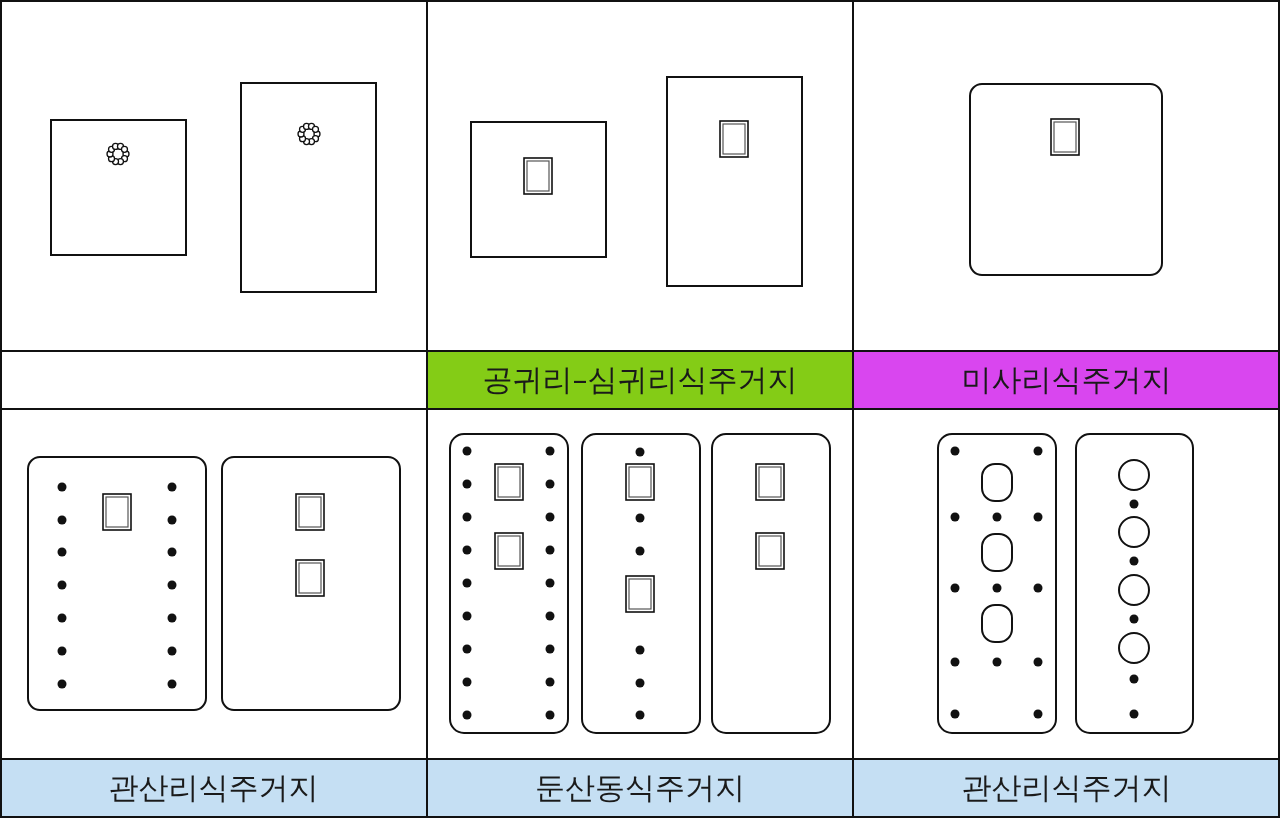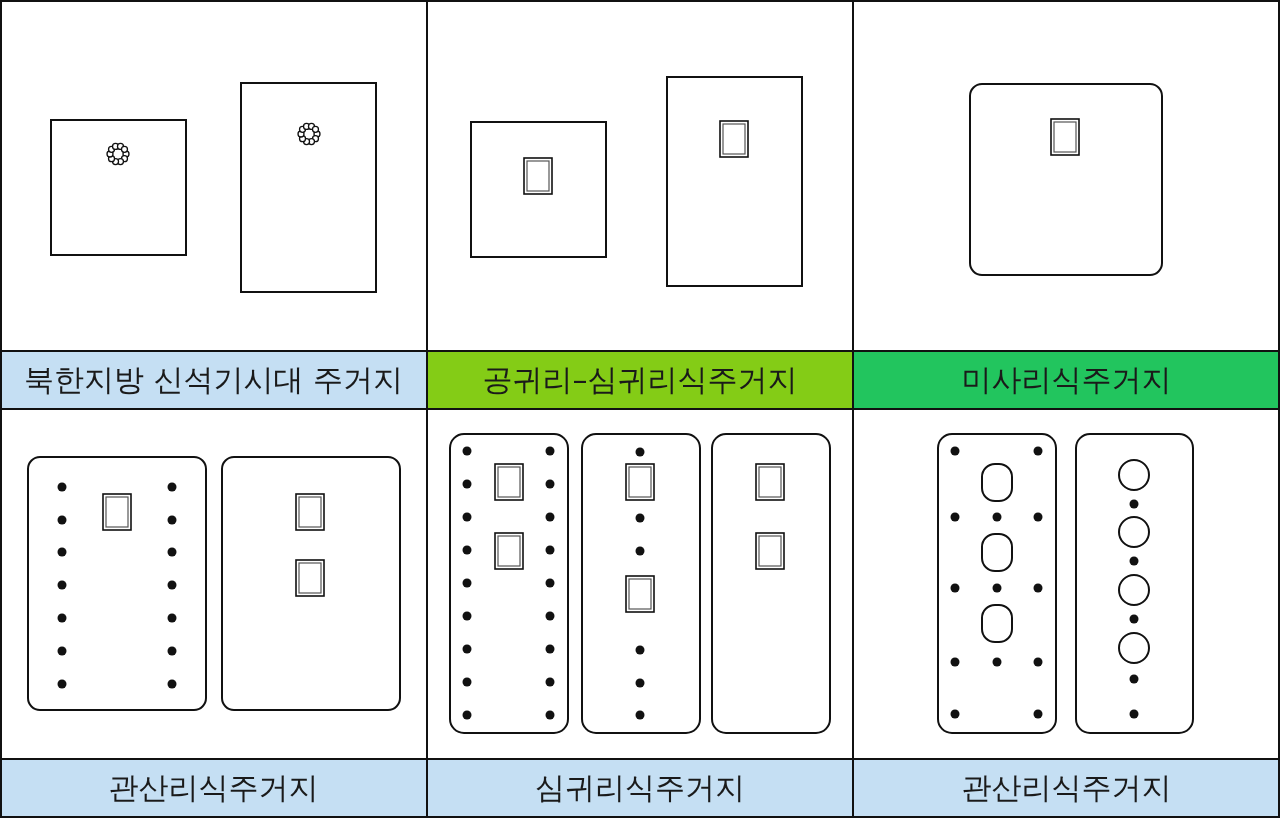--- a/index.html
+++ b/index.html
@@ -131,25 +131,24 @@
       <circle cx="997" cy="517" r="4.5" fill="#111111"></circle>
       <circle cx="997" cy="588" r="4.5" fill="#111111"></circle>
       <circle cx="997" cy="662" r="4.5" fill="#111111"></circle>
       <circle cx="1134" cy="504" r="4.5" fill="#111111"></circle>
       <circle cx="1134" cy="561" r="4.5" fill="#111111"></circle>
       <circle cx="1134" cy="619" r="4.5" fill="#111111"></circle>
       <circle cx="1134" cy="679" r="4.5" fill="#111111"></circle>
       <circle cx="1134" cy="714" r="4.5" fill="#111111"></circle>
     </svg>
 
-  <div class="cell-label" id="label-0" style="left: 0px; top: 351px; width: 427px; height: 58px; background: rgb(197, 223, 243);">북한지방 신석기시대 주거지</div>
   <div class="cell-label" id="label-1" style="left: 427px; top: 351px; width: 426px; height: 58px; background: #84cc16;">공귀리–심귀리식주거지</div>
-  <div class="cell-label" id="label-2" style="left: 853px; top: 351px; width: 427px; height: 58px; background: #22c55e;">미사리식주거지</div>
+  <div class="cell-label" id="label-2" style="left: 853px; top: 351px; width: 427px; height: 58px; background: #d946ef;">미사리식주거지</div>
   <div class="cell-label" id="label-3" style="left: 0px; top: 759px; width: 427px; height: 59px; background: rgb(197, 223, 243);">관산리식주거지</div>
-  <div class="cell-label" id="label-4" style="left: 427px; top: 759px; width: 426px; height: 59px; background: rgb(197, 223, 243);">심귀리식주거지</div>
+  <div class="cell-label" id="label-4" style="left: 427px; top: 759px; width: 426px; height: 59px; background: rgb(197, 223, 243);">둔산동식주거지</div>
   <div class="cell-label" id="label-5" style="left: 853px; top: 759px; width: 427px; height: 59px; background: rgb(197, 223, 243);">관산리식주거지</div>
 
   <svg id="grid-svg" width="1280" height="818" viewBox="0 0 1280 818">
       <line x1="1" y1="0" x2="1" y2="818" stroke="#111111" stroke-width="2"></line>
       <line x1="427" y1="0" x2="427" y2="818" stroke="#111111" stroke-width="2"></line>
       <line x1="853" y1="0" x2="853" y2="818" stroke="#111111" stroke-width="2"></line>
       <line x1="1279" y1="0" x2="1279" y2="818" stroke="#111111" stroke-width="2"></line>
       <line x1="0" y1="1" x2="1280" y2="1" stroke="#111111" stroke-width="2"></line>
       <line x1="0" y1="351" x2="1280" y2="351" stroke="#111111" stroke-width="2"></line>
       <line x1="0" y1="409" x2="1280" y2="409" stroke="#111111" stroke-width="2"></line>

